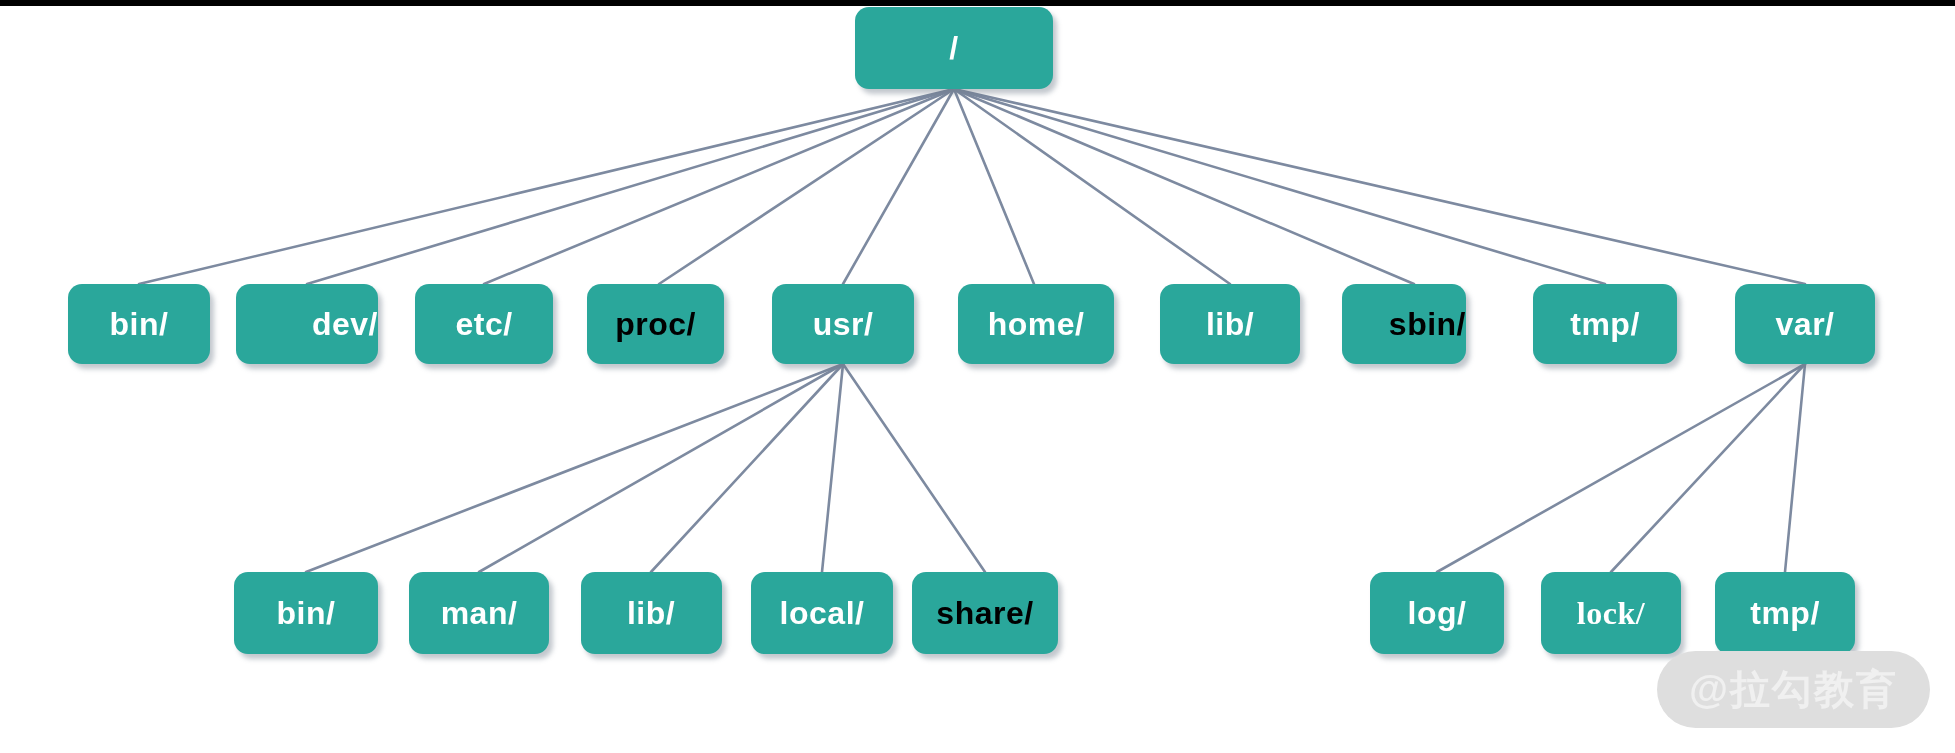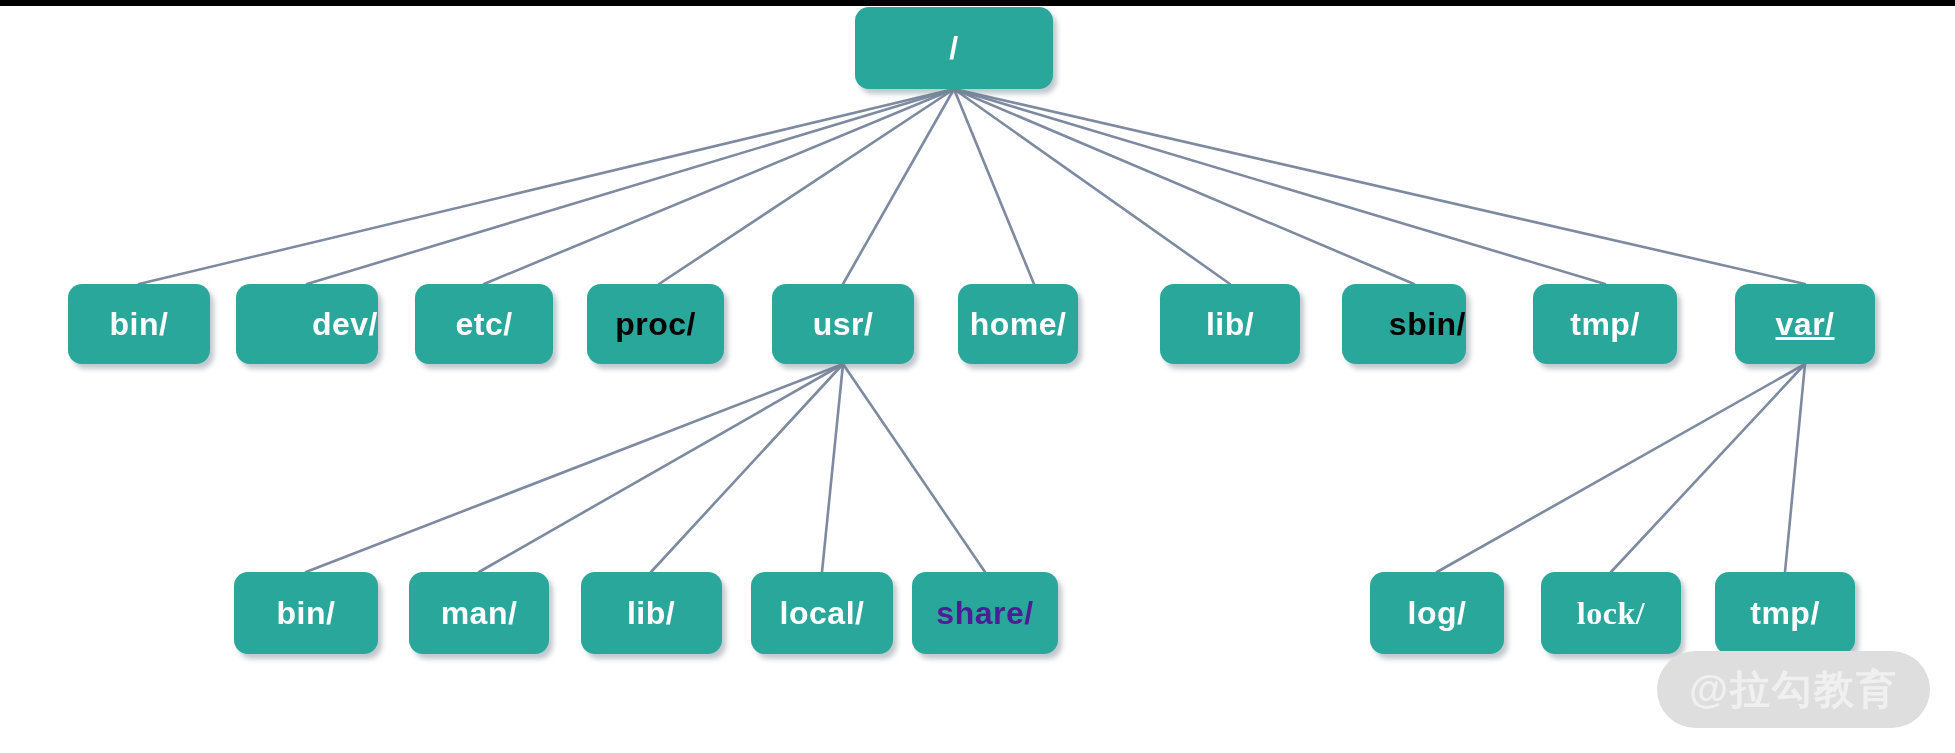--- a/index.html
+++ b/index.html
@@ -98,48 +98,48 @@
       </div>
       <div class="tree-node" style="left: 415px; top: 284px; width: 138px; height: 80px; background: rgb(42, 167, 155); color: rgb(255, 255, 255);">
         <span>etc/</span>
       </div>
       <div class="tree-node" style="left: 587px; top: 284px; width: 137px; height: 80px; background: rgb(42, 167, 155); color: #000000;">
         <span>proc/</span>
       </div>
       <div class="tree-node" style="left: 772px; top: 284px; width: 142px; height: 80px; background: rgb(42, 167, 155); color: rgb(255, 255, 255);">
         <span>usr/</span>
       </div>
-      <div class="tree-node" style="left: 958px; top: 284px; width: 120px; height: 80px; background: rgb(42, 167, 155); color: rgb(255, 255, 255);">
+      <div class="tree-node" style="left: 958px; top: 284px; width: 156px; height: 80px; background: rgb(42, 167, 155); color: rgb(255, 255, 255);">
         <span>home/</span>
       </div>
       <div class="tree-node" style="left: 1160px; top: 284px; width: 140px; height: 80px; background: rgb(42, 167, 155); color: rgb(255, 255, 255);">
         <span>lib/</span>
       </div>
       <div class="tree-node" style="left: 1342px; top: 284px; width: 124px; height: 80px; background: rgb(42, 167, 155); color: #000000; justify-content: flex-end;">
         <span>sbin/</span>
       </div>
       <div class="tree-node" style="left: 1533px; top: 284px; width: 144px; height: 80px; background: rgb(42, 167, 155); color: rgb(255, 255, 255);">
         <span>tmp/</span>
       </div>
-      <div class="tree-node" style="left: 1735px; top: 284px; width: 140px; height: 80px; background: rgb(42, 167, 155); color: rgb(255, 255, 255); text-decoration: underline;">
+      <div class="tree-node" style="left: 1735px; top: 284px; width: 140px; height: 80px; background: rgb(42, 167, 155); color: rgb(255, 255, 255);">
         <span>var/</span>
       </div>
       <div class="tree-node" style="left: 234px; top: 572px; width: 144px; height: 82px; background: rgb(42, 167, 155); color: rgb(255, 255, 255);">
         <span>bin/</span>
       </div>
       <div class="tree-node" style="left: 409px; top: 572px; width: 140px; height: 82px; background: rgb(42, 167, 155); color: rgb(255, 255, 255);">
         <span>man/</span>
       </div>
       <div class="tree-node" style="left: 580.5px; top: 572px; width: 141px; height: 82px; background: rgb(42, 167, 155); color: rgb(255, 255, 255);">
         <span>lib/</span>
       </div>
       <div class="tree-node" style="left: 751px; top: 572px; width: 142px; height: 82px; background: rgb(42, 167, 155); color: rgb(255, 255, 255); text-align: center;">
         <span>local/</span>
       </div>
-      <div class="tree-node" style="left: 912px; top: 572px; width: 146px; height: 82px; background: rgb(42, 167, 155); color: #4c1d95;">
+      <div class="tree-node" style="left: 912px; top: 572px; width: 146px; height: 82px; background: rgb(42, 167, 155); color: #000000;">
         <span>share/</span>
       </div>
       <div class="tree-node" style="left: 1370px; top: 572px; width: 134px; height: 82px; background: rgb(42, 167, 155); color: rgb(255, 255, 255); text-align: right;">
         <span>log/</span>
       </div>
       <div class="tree-node" style="left: 1541px; top: 572px; width: 140px; height: 82px; background: rgb(42, 167, 155); color: rgb(255, 255, 255); font-family: Liberation Serif, serif;">
         <span>lock/</span>
       </div>
       <div class="tree-node" style="left: 1715px; top: 572px; width: 140px; height: 82px; background: rgb(42, 167, 155); color: rgb(255, 255, 255);">
         <span>tmp/</span>

